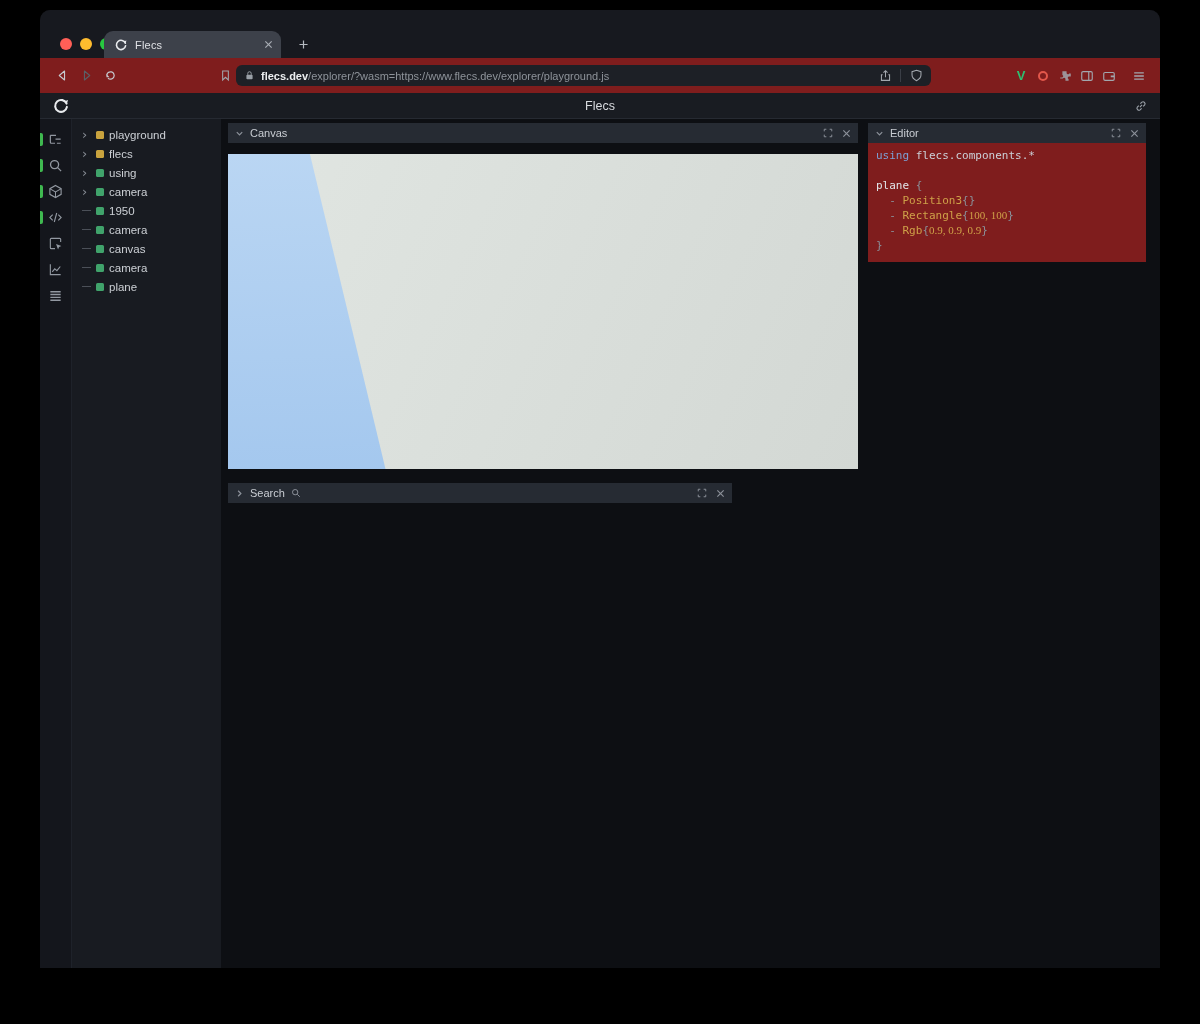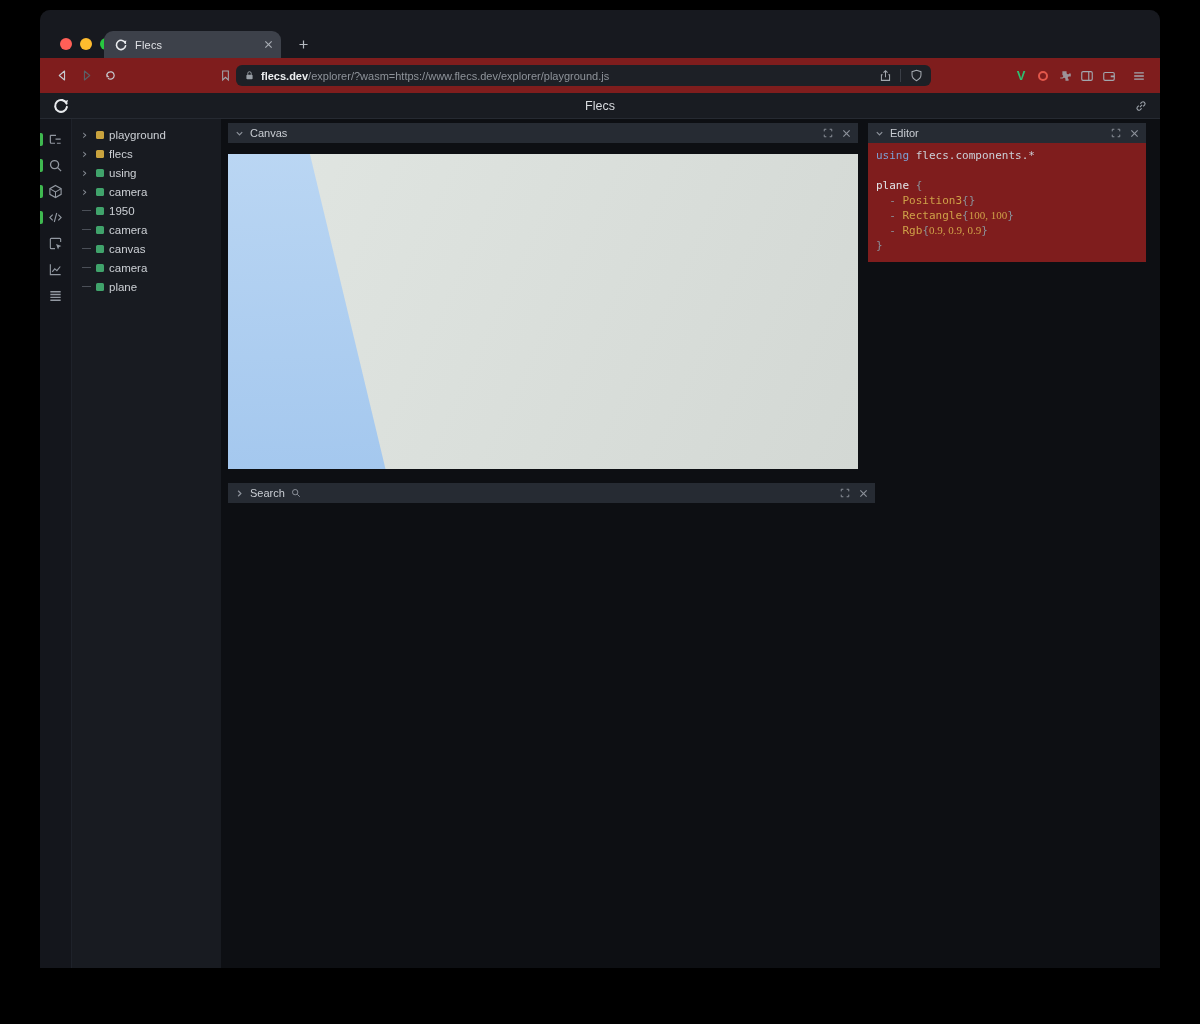--- a/index.html
+++ b/index.html
@@ -63,21 +63,21 @@
   .panel { position: absolute; }
   .phead { height: 20px; background: #262b33; display: flex; align-items: center; gap: 6px; padding: 0 7px; }
   .ptitle { font-size: 11px; color: #c9cdd3; }
   .pright { margin-left: auto; display: flex; align-items: center; gap: 9px; }
   .picon { display: flex; color: #8b9099; }
 
   .panel-canvas { left: 7px; top: 4px; width: 630px; }
   .canvas-view { margin-top: 11px; height: 315px; background: #d8ddd9; position: relative; overflow: hidden; }
   .canvas-sky { position: absolute; inset: 0; clip-path: polygon(0 0, 13% 0, 25% 100%, 0 100%); background: #aacbf0; }
 
-  .panel-search { left: 7px; top: 364px; width: 647px; }
+  .panel-search { left: 7px; top: 364px; width: 504px; }
 
   .panel-editor { left: 647px; top: 4px; width: 278px; }
   .code { background: #7f1d1d; padding: 5px 8px 9px 8px; font-family: "DejaVu Sans Mono", monospace; font-size: 11px; line-height: 15px; white-space: pre; color: #ccd1d8; }
   .tk-kw { color: #7da0d4; } .tk-plain { color: #ccd1d8; } .tk-entity { color: #e2e5e9; }
   .tk-type { color: #cfa149; } .tk-num { color: #cfa149; font-family: Liberation Serif, serif; } .tk-pun { color: #8a9099; }
 </style>
 </head>
 <body>
 
 <div class="window">

